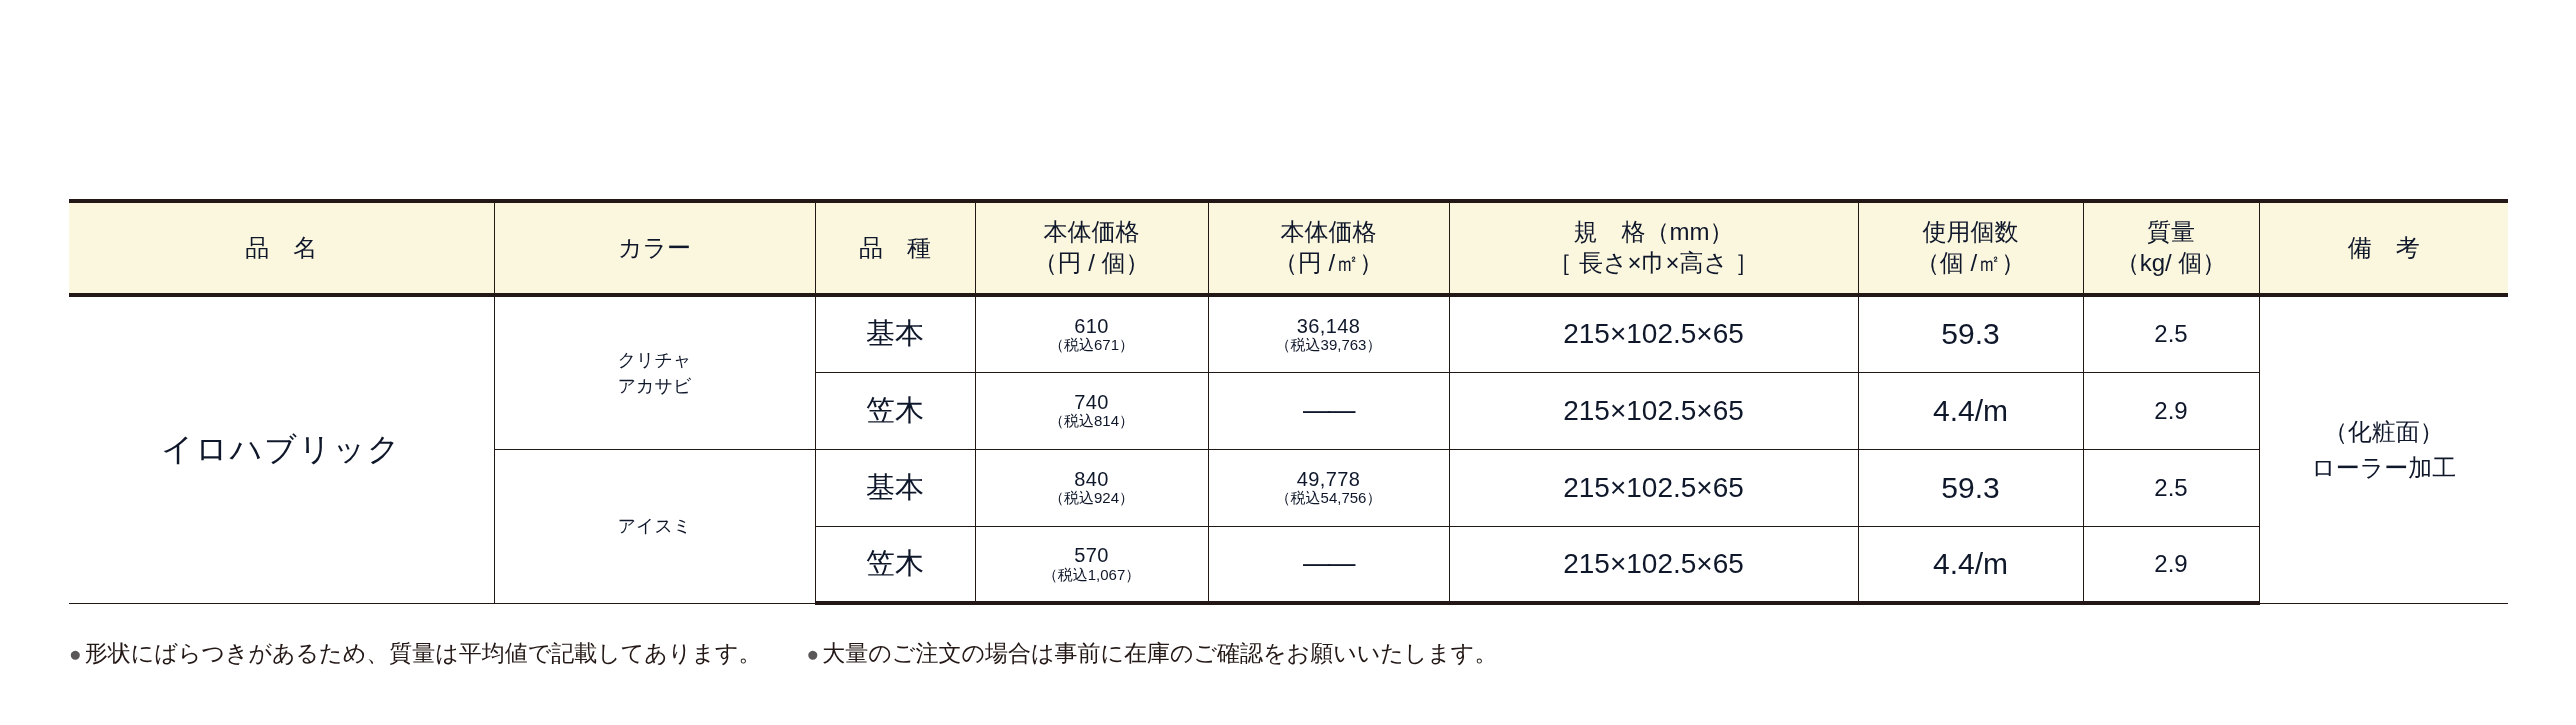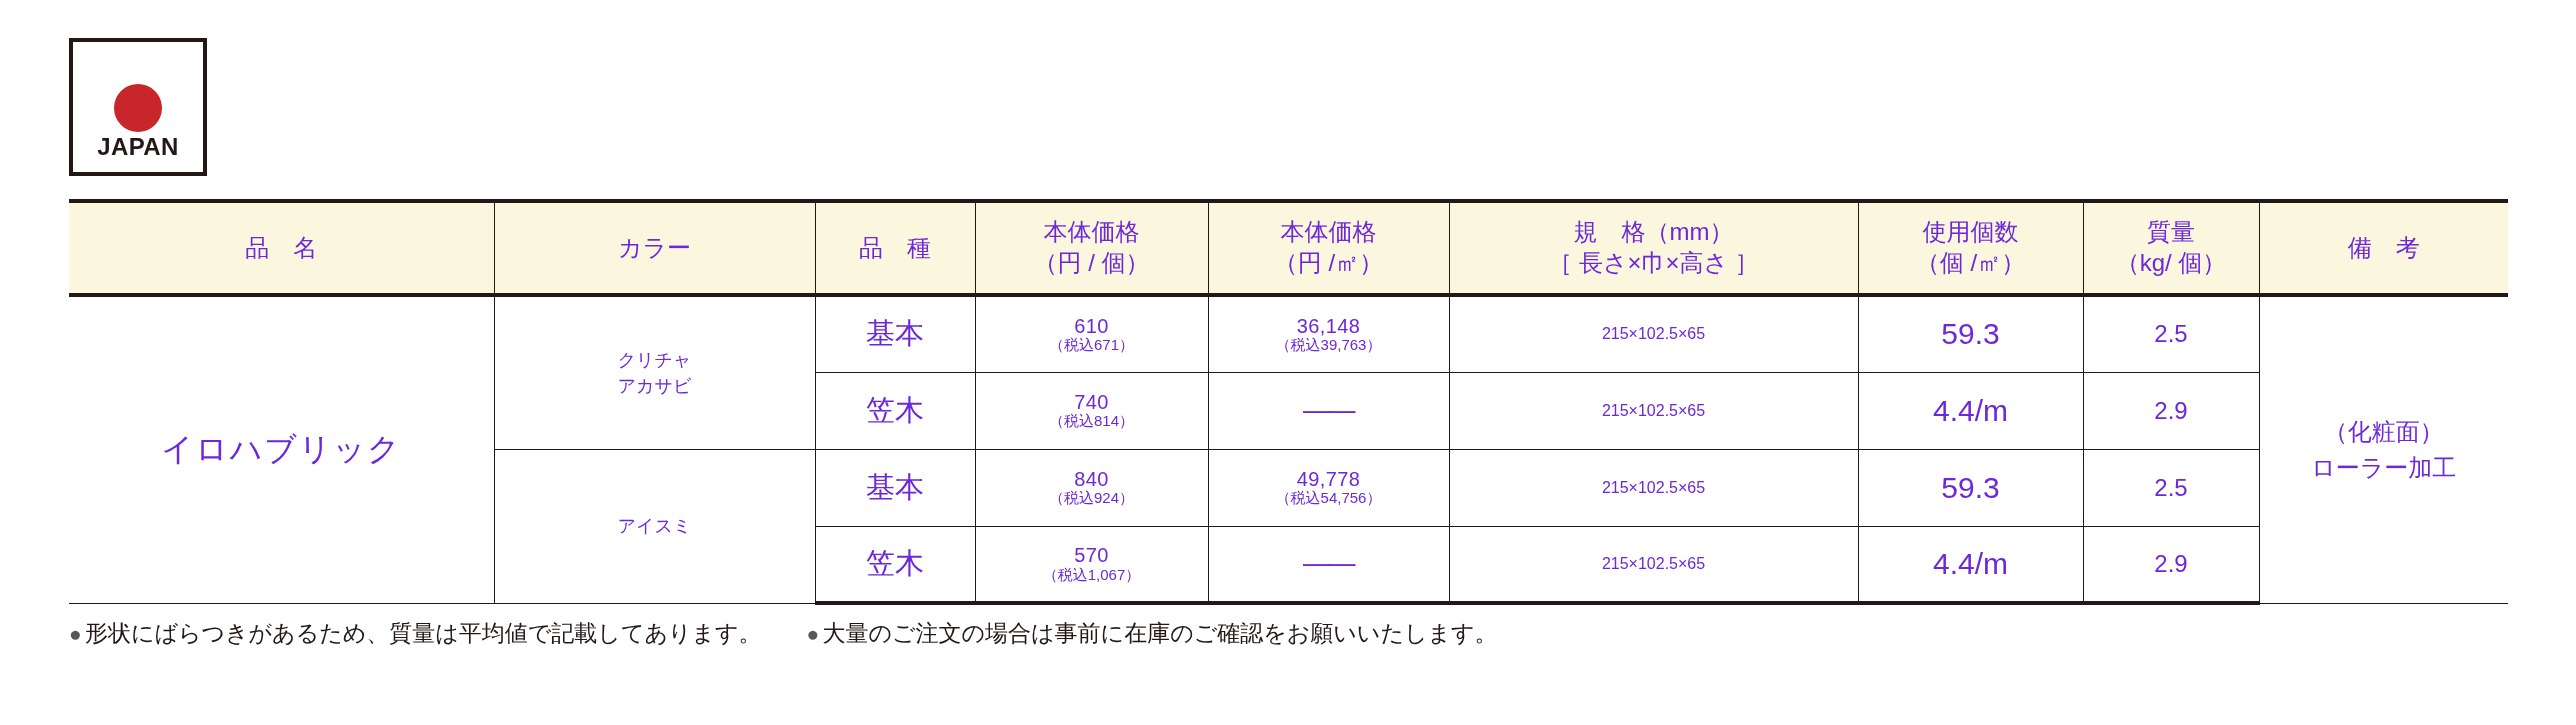--- a/index.html
+++ b/index.html
@@ -63,21 +63,21 @@
     left: 69px;
     top: 199px;
     width: 2438px;
   }
 
   table.spec {
     border-collapse: collapse;
     table-layout: fixed;
     width: 2438px;
     font-size: 24px;
-    color: #6d28d9;
+    color: #0f172a;
   }
 
   table.spec td, table.spec th {
     border: 1.6px solid #231815;
     padding: 0;
     text-align: center;
     vertical-align: middle;
     font-weight: normal;
   }
 
@@ -128,60 +128,57 @@
     text-align: center;
   }
   td.price-cell .tax {
     display: block;
     font-size: 15px;
   }
   td.dash-cell {
     font-size: 27px;
     letter-spacing: -1.6px;
   }
-  td.size-cell { font-size: 16px; }
+  td.size-cell { font-size: 28px; }
   td.qty-cell { font-size: 30px; }
   td.mass-cell { font-size: 24px; }
   td.note-cell {
     font-size: 24px;
     line-height: 1.5;
     text-align: left;
     padding-left: 27px;
   }
 
   .rowh { height: 77px; }
 
   
   .footnotes {
     position: absolute;
     left: 69px;
-    top: 618px;
+    top: 638px;
     width: 2438px;
     font-size: 23px;
     color: #231815;
     white-space: nowrap;
+    font-family: Liberation Mono, monospace;
   }
   .footnotes .bullet {
     color: #595757;
     font-size: 21px;
     margin-right: 3.2px;
   }
   .footnotes .fn2 {
     margin-left: 45px;
   }
 </style>
 </head>
 <body>
 
 <div class="page">
 
-  <div class="flag-badge">
-    <div class="flag-disc"></div>
-    <div class="flag-label">JAPAN</div>
-  </div>
 
   <div class="table-wrap">
     <table class="spec">
       <colgroup>
         <col style="width:425px">
         <col style="width:321px">
         <col style="width:160px">
         <col style="width:233px">
         <col style="width:241px">
         <col style="width:409px">

